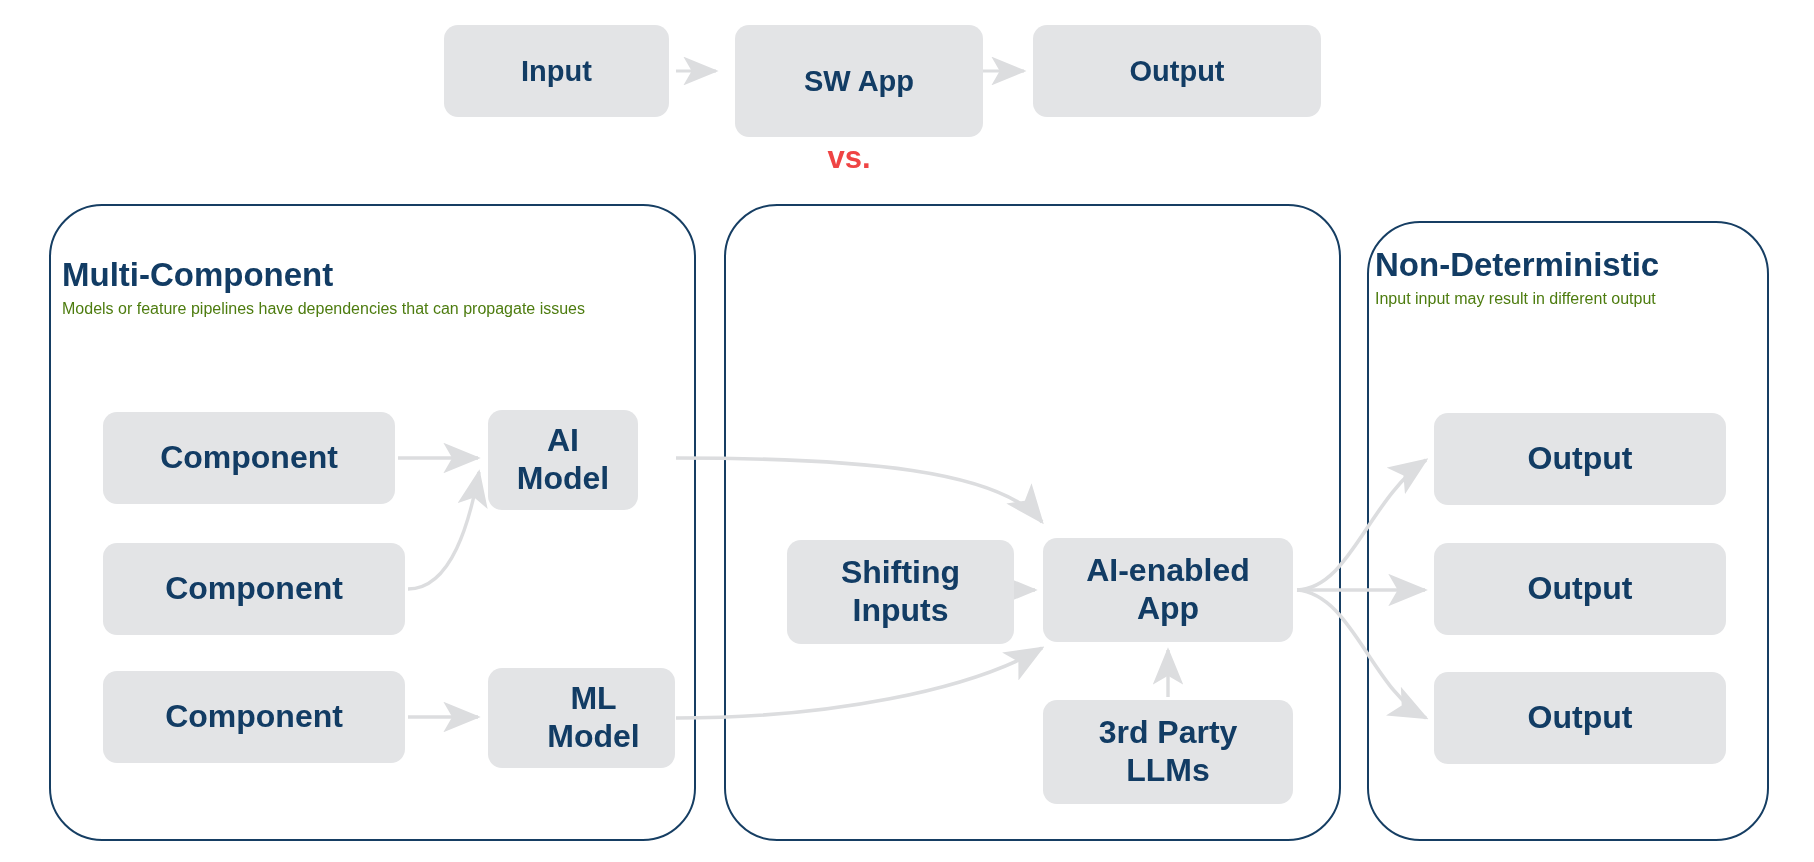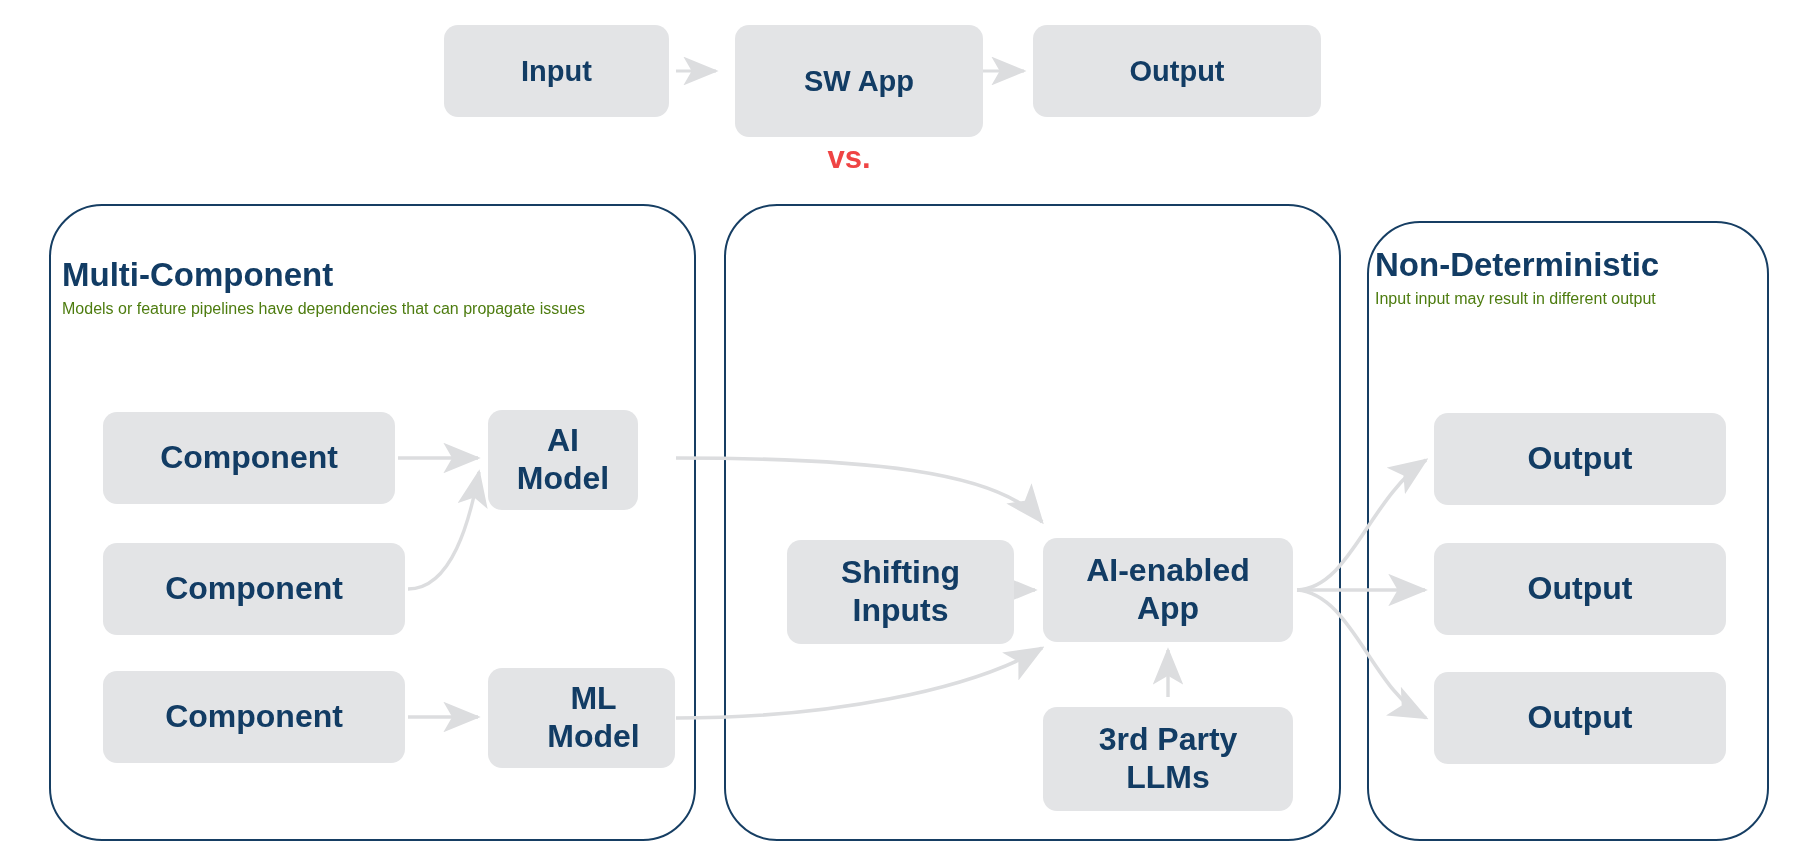--- a/index.html
+++ b/index.html
@@ -50,21 +50,21 @@
   
   #c1{left:103px;top:412px;width:292px;height:92px;}
   #c2{left:103px;top:543px;width:302px;height:92px;}
   #c3{left:103px;top:671px;width:302px;height:92px;}
   #ai-model{left:488px;top:410px;width:150px;height:100px;}
   #ml-model{left:488px;top:668px;width:187px;height:100px;padding-left:24px;}
 
   
   #shift-in{left:781px;top:540px;width:227px;height:104px;margin-left:6px;}
   #ai-app{left:1043px;top:538px;width:250px;height:104px;}
-  #llm{left:1043px;top:700px;width:250px;height:104px;margin-top:7px;}
+  #llm{left:1043px;top:700px;width:250px;height:104px;}
 
   
   #o1{left:1434px;top:413px;width:292px;height:92px;}
   #o2{left:1434px;top:543px;width:292px;height:92px;}
   #o3{left:1434px;top:672px;width:292px;height:92px;}
 </style>
 </head>
 <body>
 
 <div id="stage">

